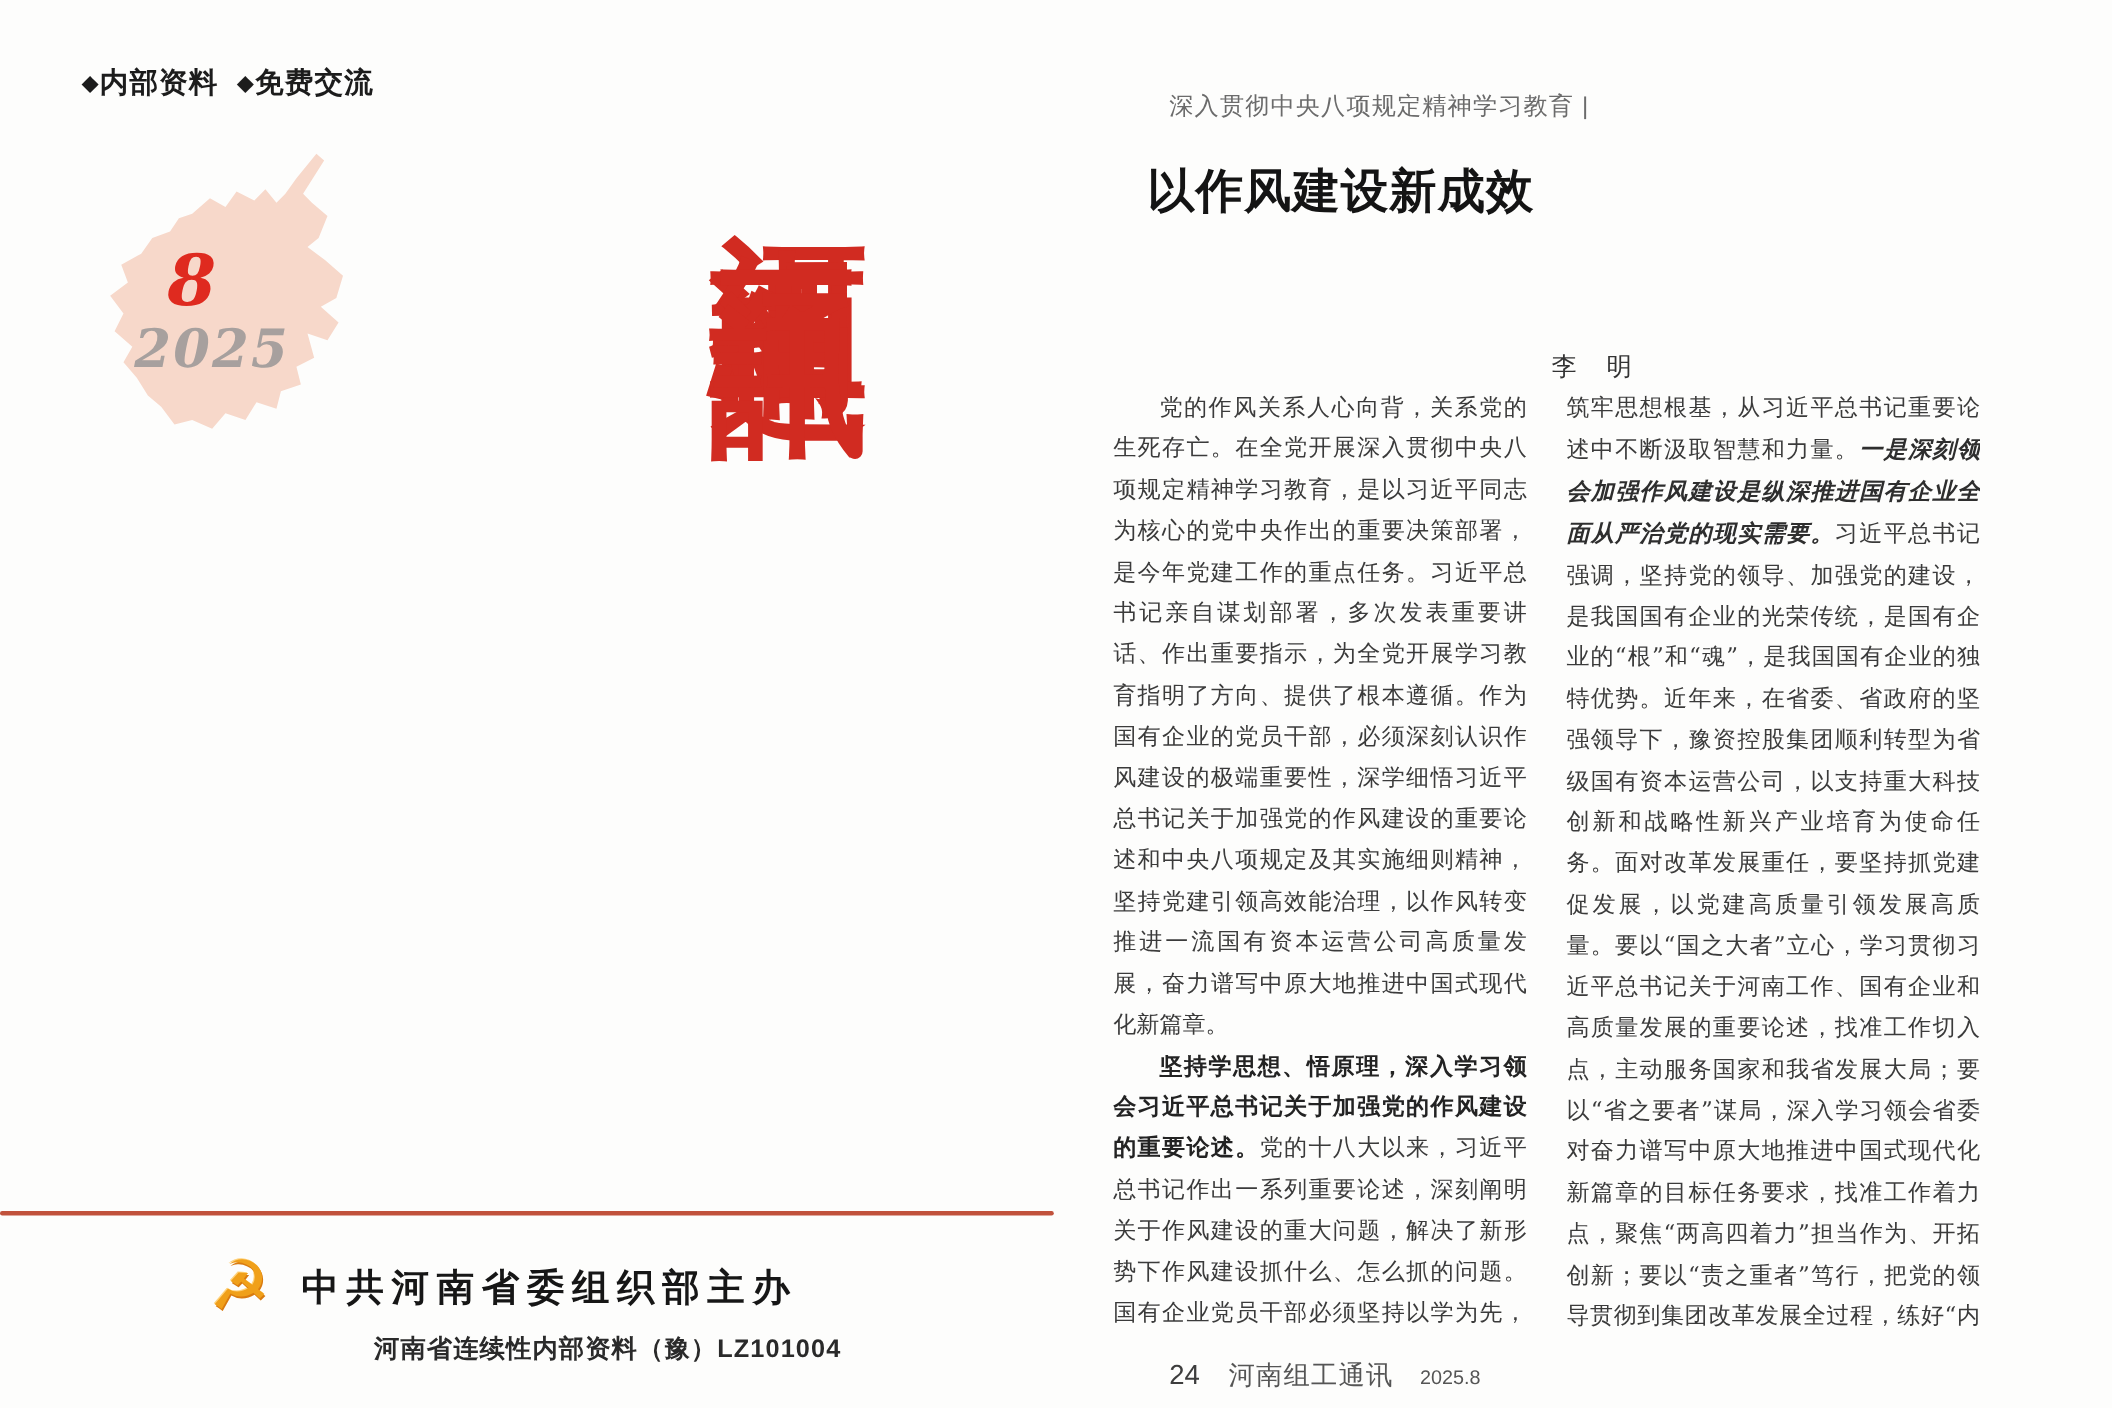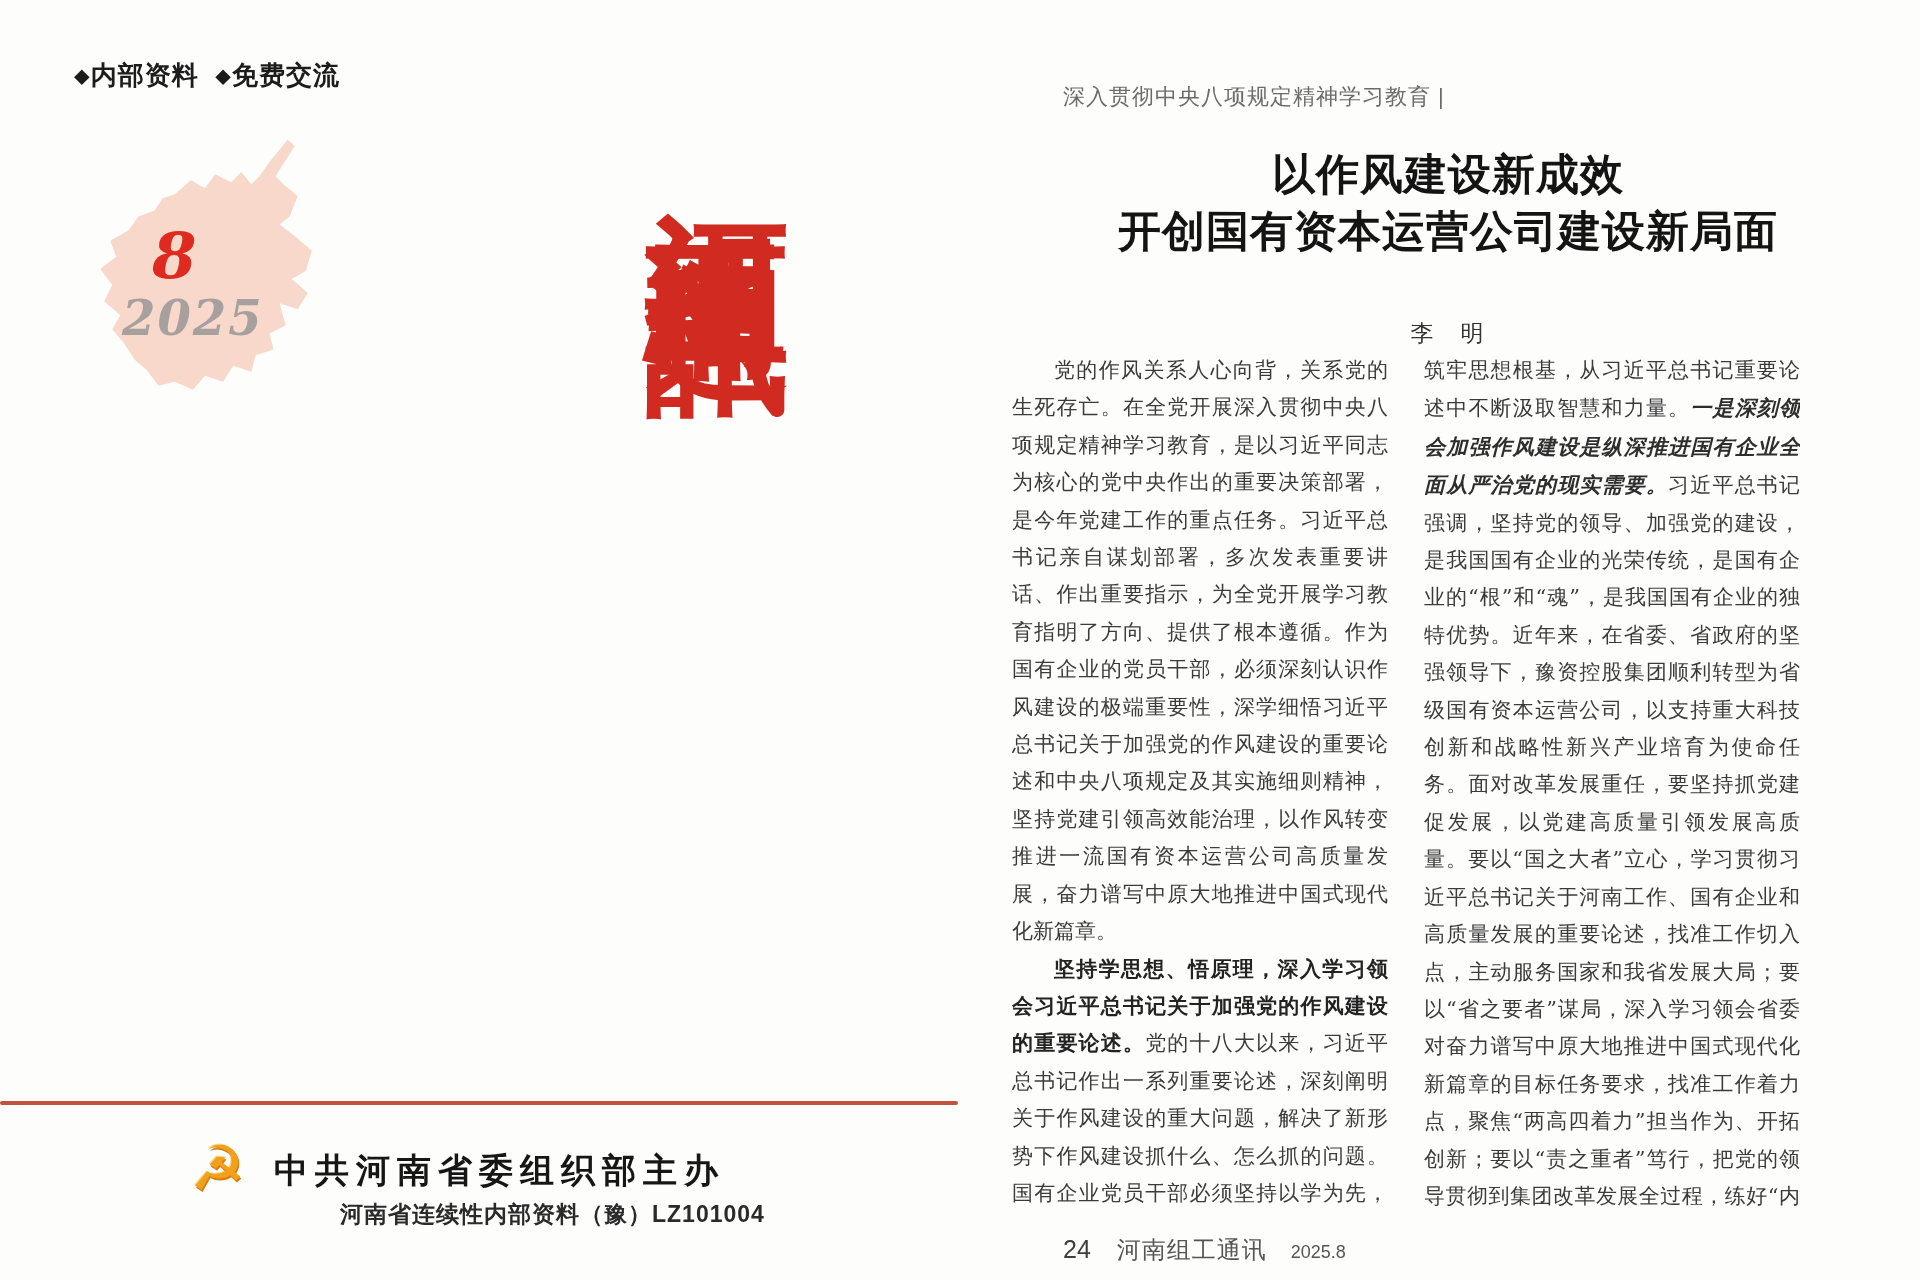--- a/index.html
+++ b/index.html
@@ -40,34 +40,34 @@
     color: var(--emblem-gold, #f0a01a);
     text-shadow: 1px 2px 0 #d97b10, -1px -1px 0 #ffd27a;
     font-family: "DejaVu Sans", sans-serif;
   }
   .publisher-name {
     position: absolute; left: 84px; top: 12px;
     font-family: Liberation Serif, serif; font-weight: 700;
     font-size: 34px; color: #161616; letter-spacing: 7px; white-space: nowrap;
   }
   .publisher-reg {
-    position: absolute; left: 150px; top: 63px;
+    position: absolute; left: 150px; top: 75px;
     font-family: "Liberation Sans", sans-serif; font-weight: 600;
     font-size: 23px; color: #2a2a2a; letter-spacing: 1px; white-space: nowrap;
   }
 
   
   .eyebrow {
     position: absolute; left: 1063px; top: 82px;
     font-size: 22px; color: #6b6b6b; letter-spacing: 1px;
     font-family: "Liberation Sans", sans-serif;
   }
   .article-title {
     position: absolute; left: 1043px; top: 146px; width: 810px;
-    text-align: center; color: #141414;
+    color: #141414;
     font-family: "Liberation Sans", sans-serif; font-weight: 900;
     font-size: 43px; line-height: 57px; letter-spacing: 1px;
   }
   .article-author {
     position: absolute; left: 1043px; top: 278px; width: 810px;
     text-align: center; font-size: 23px; color: #333;
     font-family: "Liberation Sans", sans-serif; letter-spacing: 2px; margin-top: 40px;
   }
   .article-body {
     position: absolute; left: 1012px; top: 352px; width: 788px; height: 882px;
@@ -126,21 +126,20 @@
   </div>
 
 </div>
 
 <div>
 
   <div class="eyebrow">深入贯彻中央八项规定精神学习教育 |</div>
 
   <div class="article-title">
     <div>以作风建设新成效</div>
-    <div>开创国有资本运营公司建设新局面</div>
   </div>
 
   <div class="article-author">李　明</div>
 
   <div class="article-body">
       <p><span class="seg-normal">党的作风关系人心向背，关系党的生死存亡。在全党开展深入贯彻中央八项规定精神学习教育，是以习近平同志为核心的党中央作出的重要决策部署，是今年党建工作的重点任务。习近平总书记亲自谋划部署，多次发表重要讲话、作出重要指示，为全党开展学习教育指明了方向、提供了根本遵循。作为国有企业的党员干部，必须深刻认识作风建设的极端重要性，深学细悟习近平总书记关于加强党的作风建设的重要论述和中央八项规定及其实施细则精神，坚持党建引领高效能治理，以作风转变推进一流国有资本运营公司高质量发展，奋力谱写中原大地推进中国式现代化新篇章。</span></p>
       <p><span class="seg-bold">坚持学思想、悟原理，深入学习领会习近平总书记关于加强党的作风建设的重要论述。</span><span class="seg-normal">党的十八大以来，习近平总书记作出一系列重要论述，深刻阐明关于作风建设的重大问题，解决了新形势下作风建设抓什么、怎么抓的问题。国有企业党员干部必须坚持以学为先，筑牢思想根基，从习近平总书记重要论述中不断汲取智慧和力量。</span><span class="seg-kaiti">一是深刻领会加强作风建设是纵深推进国有企业全面从严治党的现实需要。</span><span class="seg-normal">习近平总书记强调，坚持党的领导、加强党的建设，是我国国有企业的光荣传统，是国有企业的“根”和“魂”，是我国国有企业的独特优势。近年来，在省委、省政府的坚强领导下，豫资控股集团顺利转型为省级国有资本运营公司，以支持重大科技创新和战略性新兴产业培育为使命任务。面对改革发展重任，要坚持抓党建促发展，以党建高质量引领发展高质量。要以“国之大者”立心，学习贯彻习近平总书记关于河南工作、国有企业和高质量发展的重要论述，找准工作切入点，主动服务国家和我省发展大局；要以“省之要者”谋局，深入学习领会省委对奋力谱写中原大地推进中国式现代化新篇章的目标任务要求，找准工作着力点，聚焦“两高四着力”担当作为、开拓创新；要以“责之重者”笃行，把党的领导贯彻到集团改革发展全过程，练好“内功”，找准工作落脚点，切实把党领导经济工作的制度优势转化为治理效能。</span></p>
     </div>
 
   <div class="page-footer">

